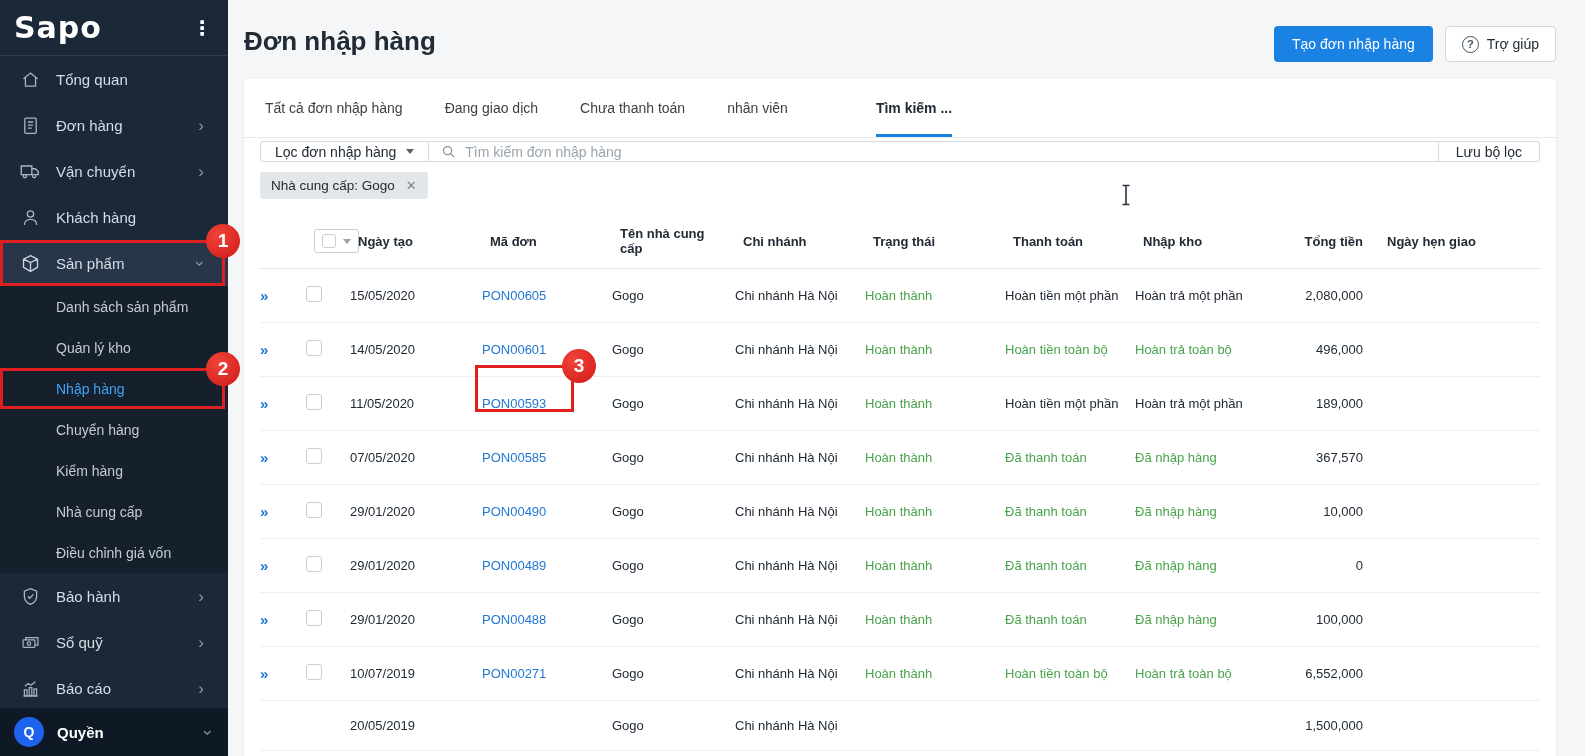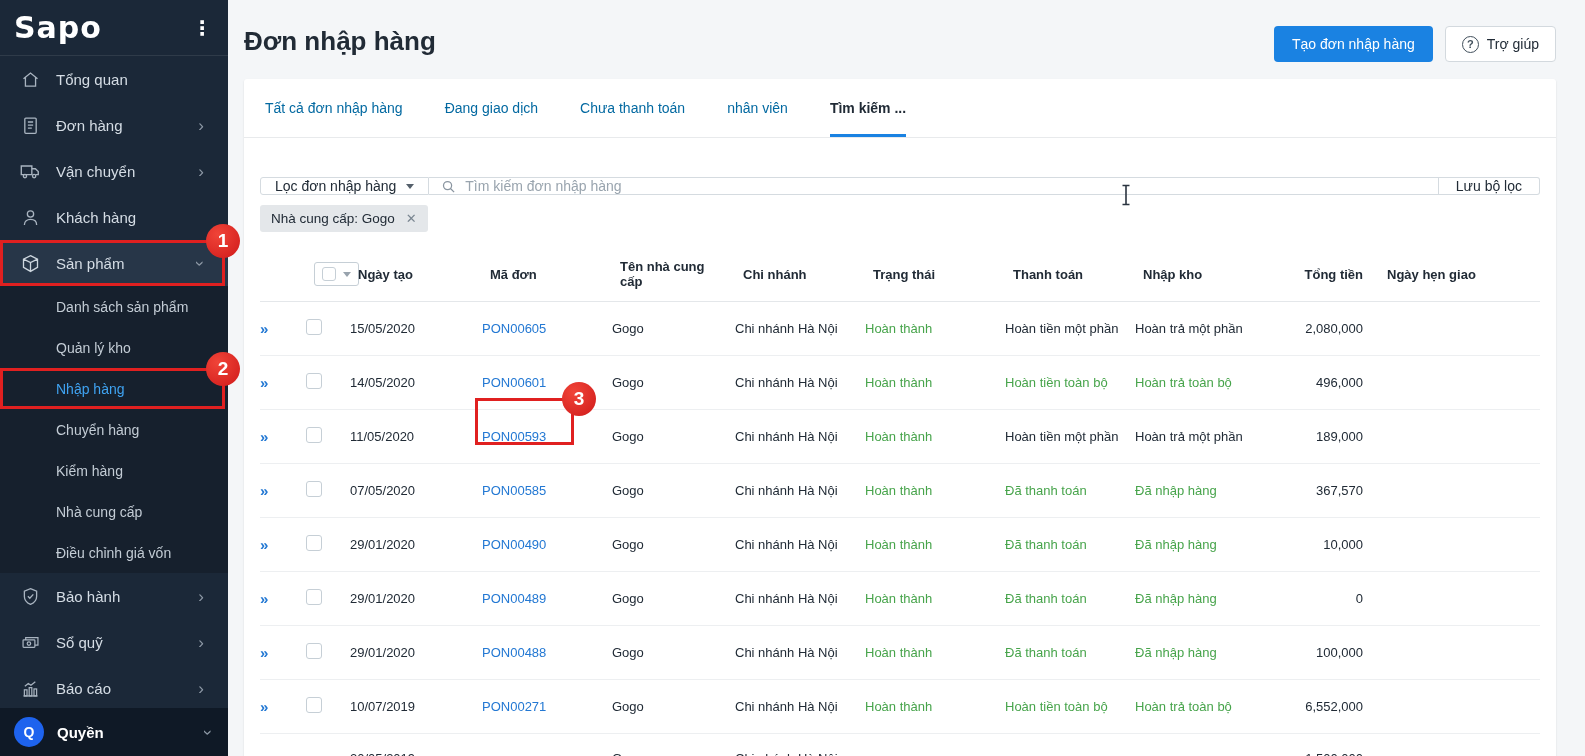--- a/index.html
+++ b/index.html
@@ -40,25 +40,25 @@
   .q-icon { width:17px; height:17px; border:1.5px solid #42505C; border-radius:50%; font-size:11px; font-weight:bold;
     color:#42505C; display:flex; align-items:center; justify-content:center; }
   .head-actions { display:flex; gap:34px; margin-top:14px; }
   .action { display:flex; align-items:center; gap:7px; color:#66727D; font-size:14px; cursor:pointer; }
   .gear-glyph { font-size:16px; line-height:1; color:#66727D; }
 
   
   .card { margin-top:17px; background:#fff; border-radius:3px; box-shadow:0 1px 2px rgba(0,0,0,.12);
     height:700px; }
   .tabs { display:flex; gap:42px; padding:0 21px; height:59px; align-items:center; border-bottom:1px solid #E8EAEC; }
-  .tab { font-size:14px; color:#0369a1; cursor:pointer; height:100%; display:flex; align-items:center; position:relative; }
-  .tab.active { color:#212B36; font-weight:bold; }
+  .tab { font-size:14px; color:#404040; cursor:pointer; height:100%; display:flex; align-items:center; position:relative; }
+  .tab.active { color:#212B36; font-weight:bold;margin-left:46px; }
   .tab.active::after { content:""; position:absolute; left:0; right:0; bottom:0; height:3px; background:#1A82E2; }
 
-  .filter-row { display:flex; margin:21px 16px 0 16px; height:36px;align-items:flex-end; }
+  .filter-row { display:flex; margin:3px 16px 0 16px; height:21px; }
   .filter-btn { display:flex; align-items:center; gap:10px; padding:0 14px; border:1px solid #D5DBE0;
     border-radius:3px 0 0 3px; background:#fff; font-size:14px; color:#212B36; cursor:pointer; }
   .caret-down { width:0; height:0; border-left:4.5px solid transparent; border-right:4.5px solid transparent;
     border-top:5px solid #55606B; }
   .search-box { flex:1; display:flex; align-items:center; gap:9px; border:1px solid #D5DBE0; border-left:none;
     padding:0 12px; background:#fff; }
   .search-box input { border:none; outline:none; flex:1; font-size:14px; font-family:inherit; color:#212B36; }
   .search-box input::placeholder { color:#99A4AE; }
   .save-filter { border:1px solid #D5DBE0; border-left:none; background:#fff; border-radius:0 3px 3px 0;
     padding:0 17px; font-size:14px; color:#212B36; font-family:inherit; cursor:pointer; }

